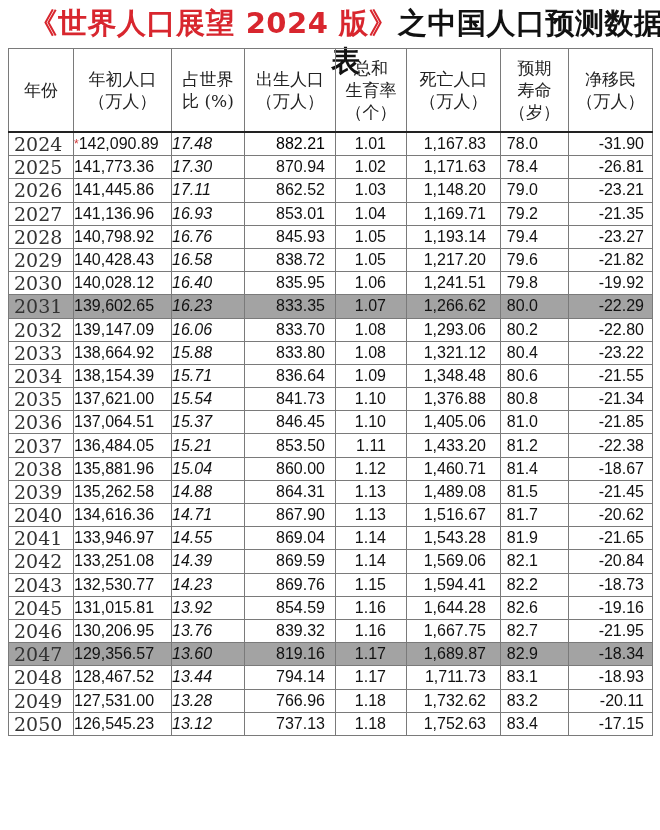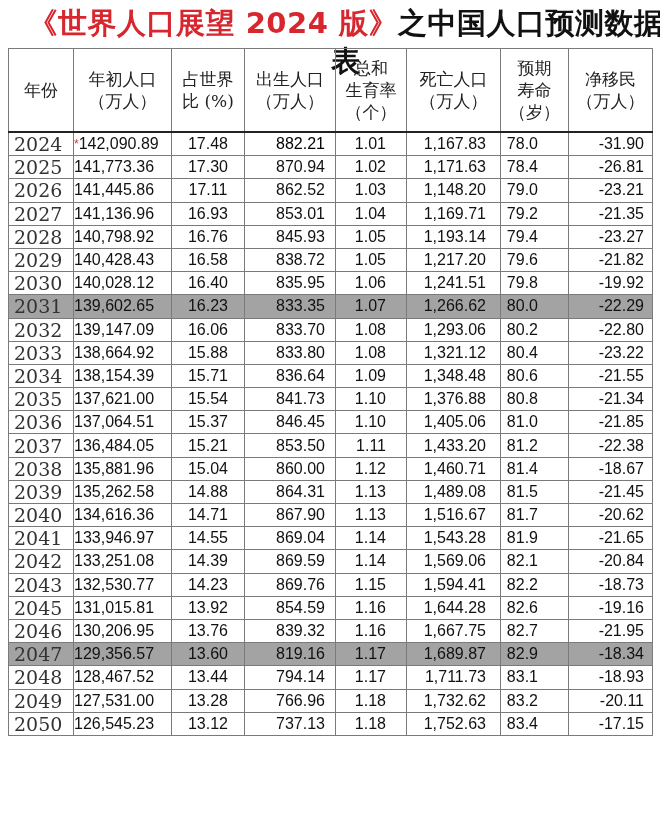--- a/index.html
+++ b/index.html
@@ -19,21 +19,21 @@
   th {
     height:82px; font-weight:normal; font-family:"DejaVu Serif", serif; font-size:17px;
     line-height:22px; color:#222; text-align:center; vertical-align:middle;
   }
   thead tr { border-bottom:2px solid #222; }
   .bl { border-left:1.5px solid #7070c8; }
   td { height:22.2px; font-size:16px; line-height:22px; color:#111; }
   td.year { font-family:"DejaVu Serif", serif; font-size:19px; text-align:left; padding-left:5px; color:#333; }
   td.num { text-align:right; padding-right:8px; }
   td.c2 { padding-right:28px; }
-  td.c3 { text-align:center; padding:0; }
+  td.c3 { text-align:left; padding:0;font-style:italic; }
   td.c4 { padding-right:10px; }
   td.c5 { padding-right:20px; }
   td.c6 { padding-right:14px; }
   td.c7 { padding-right:30px; }
   td.c8 { padding-right:8px; }
   tr.hl td { background:#a3a3a3; }
   .red-text { color:#000000;margin-left:44px; }
   .star { color:#d03a3a; font-size:12px; vertical-align:top; }
   .hl-line { display:block; }
 </style>

